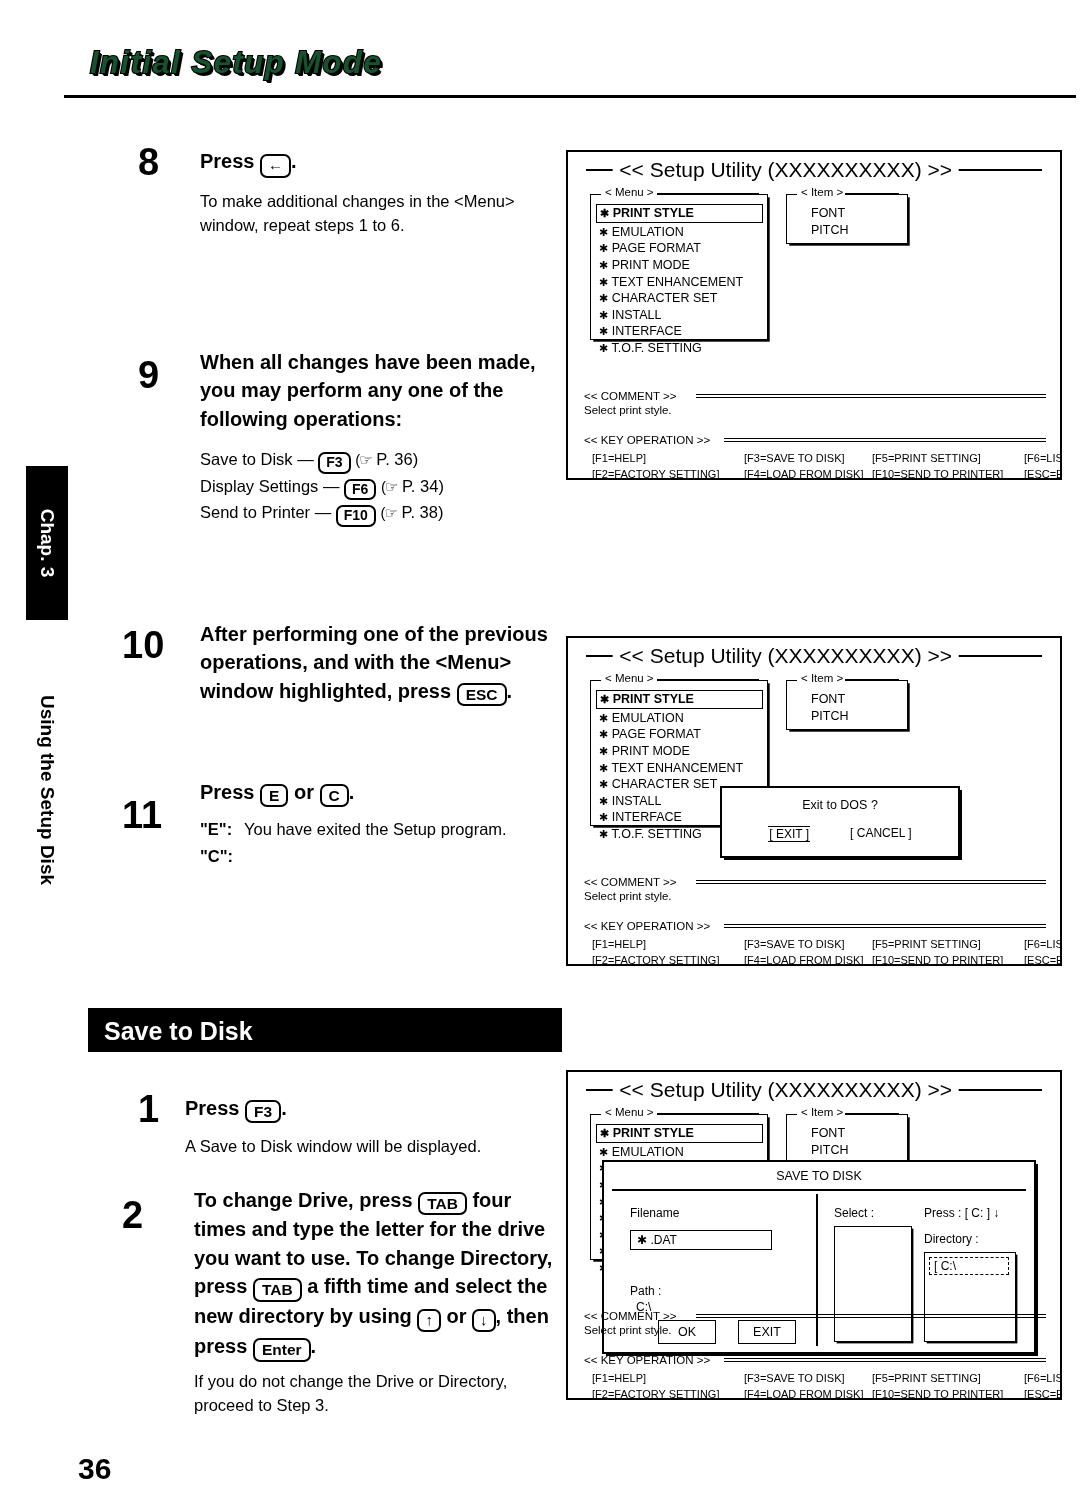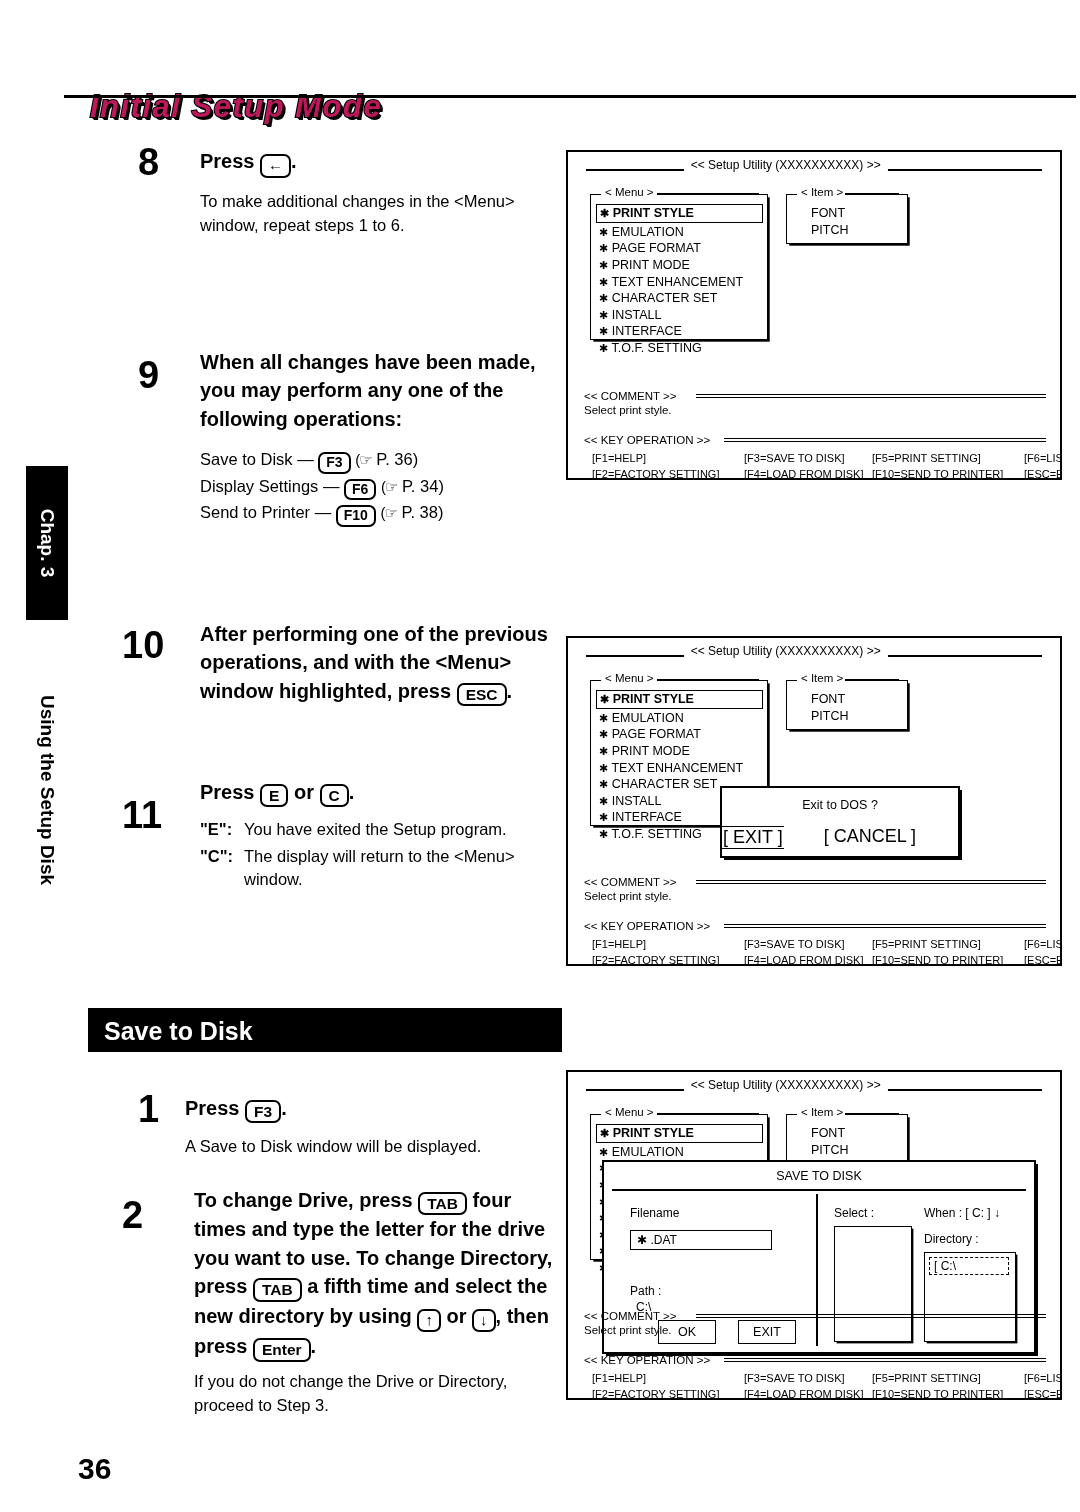--- a/index.html
+++ b/index.html
@@ -12,26 +12,25 @@
     position:relative;
     overflow:hidden;
   }
 
   
   #page-header { position:absolute; left:0; top:0; width:1080px; height:100px; }
   .hdr-title {
     position:absolute; left:90px; top:45px;
     font-size:31px; font-weight:bold; font-style:italic;
     letter-spacing:1.5px;
-    color:#be185d;
+    color:#14532d;
     -webkit-text-stroke:2.2px #000;
     paint-order:stroke fill;
     text-shadow: 2px 2px 0 #000, 3px 3px 0 #000;
     white-space:nowrap;
-    margin-top:44px;
   }
   .hdr-rule { position:absolute; left:64px; top:95px; width:1012px; height:3px; background:#000; }
 
   
   #chapter-tab {
     position:absolute; left:26px; top:466px; width:42px; height:154px;
     background:#000;
   }
   #chapter-tab .vtext {
     position:absolute; left:50%; top:50%;
@@ -101,21 +100,21 @@
   .screen {
     position:absolute;
     border:2px solid #000;
     background:#fff;
     font-family:"Liberation Sans", sans-serif;
     overflow:hidden;
   }
   .scr-title-row { position:absolute; left:10px; top:6px; right:10px; height:20px; }
   .scr-title {
     position:absolute; left:50%; top:0; transform:translateX(-50%);
-    font-size:12px; white-space:nowrap; background:#fff; padding:0 7px;
+    font-size:21px; white-space:nowrap; background:#fff; padding:0 7px;
   }
   .scr-title-line { position:absolute; left:8px; right:8px; top:11px; height:2px; background:#000; }
 
   .pane {
     position:absolute; border:1.6px solid #000;
     box-shadow:2.5px 2.5px 0 -0.8px #000;
     background:#fff;
   }
   .pane-label {
     position:absolute; top:-9px; left:10px;
@@ -145,21 +144,21 @@
   .keyop-grid .c2 { width:128px; }
   .keyop-grid .c3 { width:152px; }
   .keyop-grid .c4 { width:90px; }
 
   
   .dialog {
     position:absolute; border:2px solid #000; background:#fff;
     box-shadow:3px 3px 0 -1px #000;
   }
   .dialog .dtitle { position:absolute; left:0; right:0; top:10px; text-align:center; font-size:12.5px; }
-  .dialog .drow { position:absolute; left:0; right:0; top:38px; display:flex; justify-content:flex-start; gap:40px; font-size:18px; }
+  .dialog .drow { position:absolute; left:0; right:0; top:38px; display:flex; justify-content:center; gap:40px; font-size:12px; }
   .dialog .dbtn { white-space:nowrap; }
   .dialog .dbtn.focus { border-bottom:1.4px solid #000; border-top:1.4px solid #000; padding:0 1px; }
 
   
   .sd-title {
     position:absolute; left:0; right:0; top:7px; text-align:center;
     font-size:12.5px;
   }
   .sd-titlerule { position:absolute; left:8px; right:8px; top:27px; height:2px; background:#000; }
   .sd-vrule { position:absolute; top:32px; bottom:6px; width:2px; background:#000; }
@@ -252,21 +251,20 @@
       <span>or</span>
       <span class="key">C</span><span>.</span>
     </div>
     <div style="margin-top:11px;">
       <div class="def">
         <div class="dt">"E":</div>
         <div class="dd">You have exited the Setup program.</div>
       </div>
       <div class="def">
         <div class="dt">"C":</div>
-        <div class="dd">The display will return to the &lt;Menu&gt; window.</div>
       </div>
     </div>
   </div>
 </div>
 
 <div id="savebanner">
   <span class="t">Save to Disk</span>
 </div>
 
 <div class="step" style="left:138px; top:1090px; width:420px;">
@@ -461,21 +459,21 @@
 
     <div class="sd-lbl" style="left:26px; top:122px;">Path   :</div>
     <div class="sd-lbl" style="left:32px; top:138px;">C:\</div>
 
     <div class="sd-btn" style="left:54px; top:158px; width:58px;">OK</div>
     <div class="sd-btn" style="left:134px; top:158px; width:58px;">EXIT</div>
 
     <div class="sd-lbl" style="left:230px; top:44px;">Select   :</div>
     <div class="sd-box" style="left:230px; top:64px; width:78px; height:116px;"></div>
 
-    <div class="sd-lbl" style="left:320px; top:44px;"><span>When   :  [ C:  ]</span> <span>↓</span></div>
+    <div class="sd-lbl" style="left:320px; top:44px;"><span>Press   :  [ C:  ]</span> <span>↓</span></div>
     <div class="sd-lbl" style="left:320px; top:70px;">Directory   :</div>
     <div class="sd-box" style="left:320px; top:90px; width:92px; height:90px;">
       <div class="sd-inner" style="left:4px; top:4px; width:80px;">[ C:\</div>
     </div>
   </div>
 
   <div class="scr-comment" style="left:16px; top:238px; right:14px;">
     <span class="hd">&lt;&lt; COMMENT &gt;&gt;</span>
     <div class="dbl-rule" style="left:112px; right:0; top:4px;"></div>
     <div style="margin-top:2px;">Select print style.</div>

